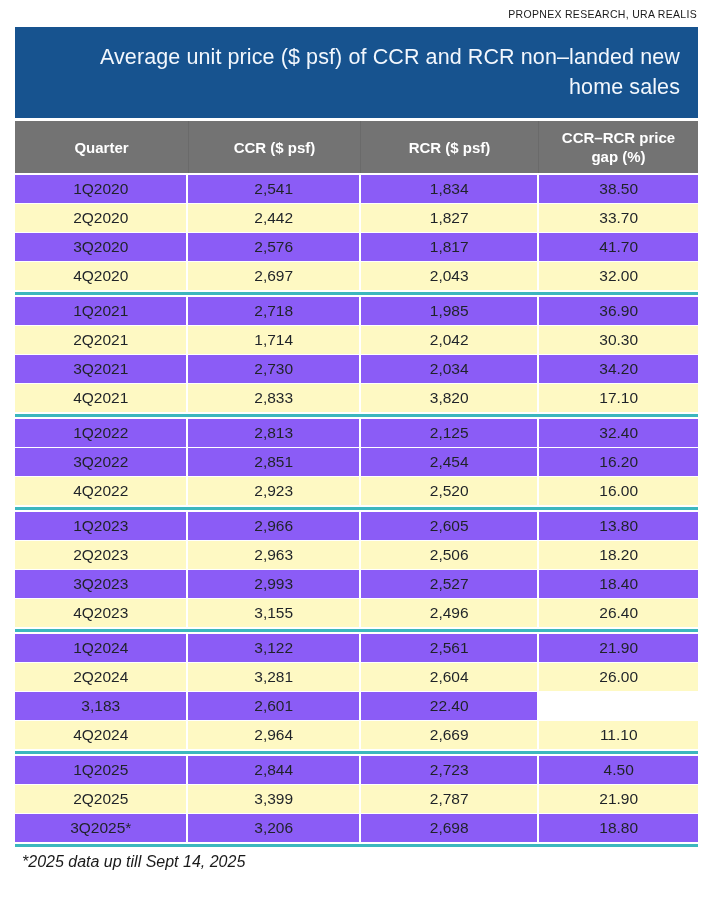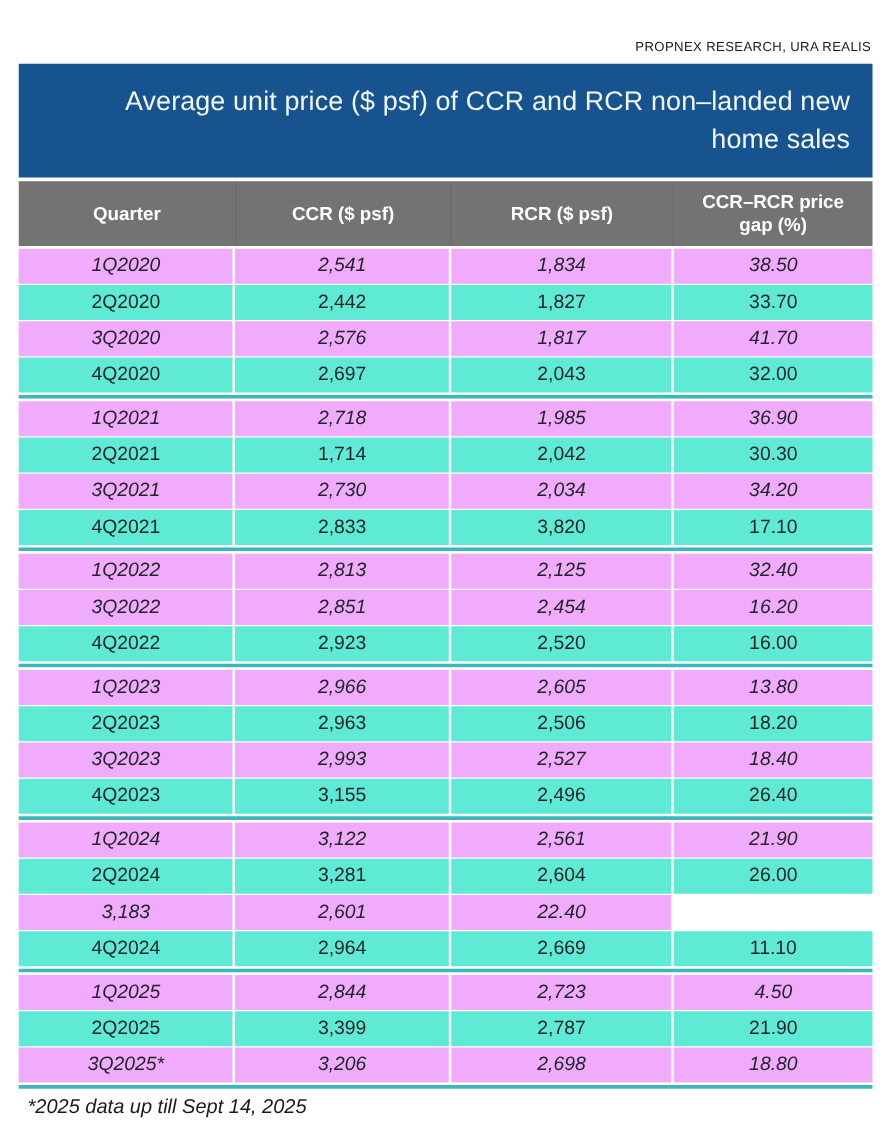--- a/index.html
+++ b/index.html
@@ -12,21 +12,20 @@
   }
   .page { padding: 8px 15px 0 15px; }
 
   .source {
     text-align: right;
     font-size: 10.5px;
     letter-spacing: 0.3px;
     color: #1a1a1a;
     padding-right: 1px;
     margin-bottom: 7px;
-    margin-top: 24px;
   }
 
   .title-block {
     background: #17538f;
     color: #f2f7fd;
     padding: 15px 18px 16px 18px;
     min-height: 90px;
     text-align: right;
   }
   .title-block .line {
@@ -67,22 +66,22 @@
     background: #ffffff;
     margin: 1px 0;
   }
   .cell {
     height: 28px;
     line-height: 28px;
     text-align: center;
     font-size: 15.5px;
     color: #1f2328;
   }
-  .row.light .cell { background: #f0abfc; font-style: italic; }
-  .row.dark  .cell { background: #5eead4; }
+  .row.light .cell { background: #8b5cf6; }
+  .row.dark  .cell { background: #fef9c3; }
 
   .footnote {
     margin-top: 6px;
     font-style: italic;
     font-size: 16px;
     color: #1a1a1a;
     padding-left: 7px;
   }
 </style>
 </head>

